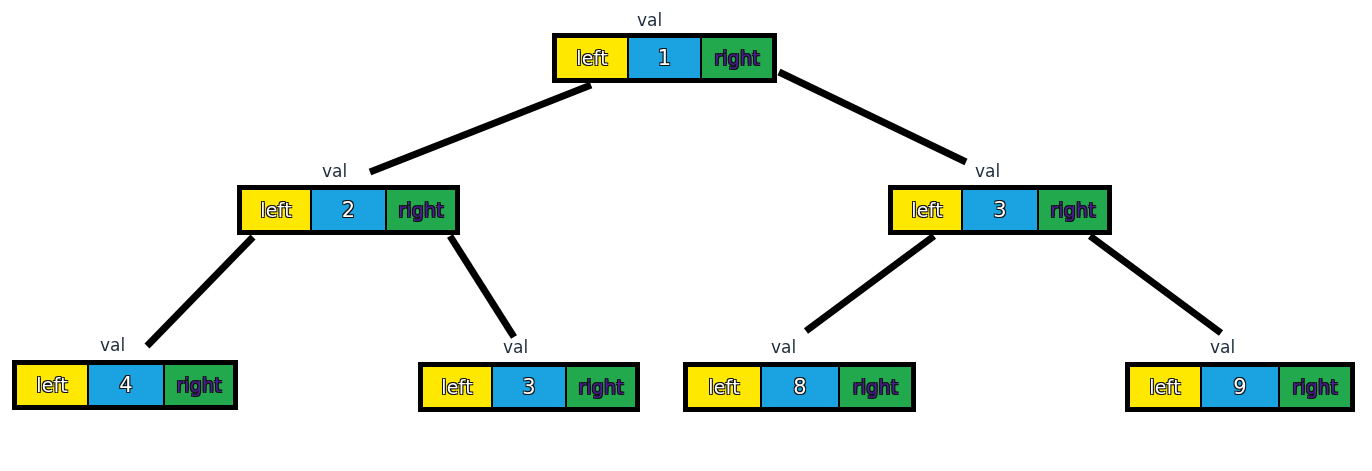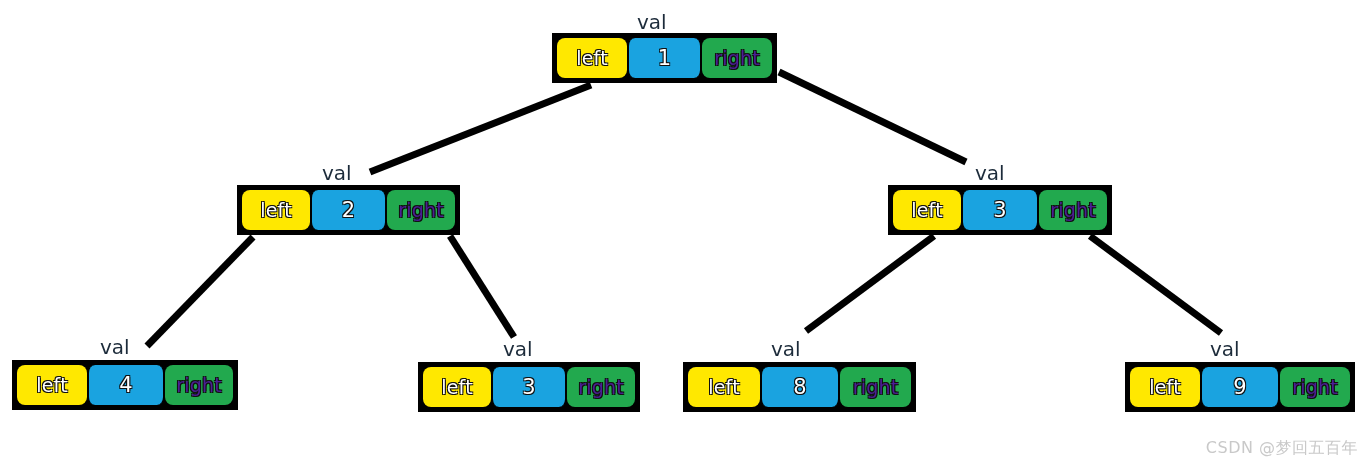--- a/index.html
+++ b/index.html
@@ -37,21 +37,20 @@
   }
   .cell {
     box-sizing: border-box;
     display: flex;
     align-items: center;
     justify-content: center;
     height: 100%;
     font-size: 19px;
     line-height: 1;
     letter-spacing: 0.2px;
-    border-radius: 8px;
   }
   .cell.left-cell {
     background: #ffe800;
     color: #ffffff;
     text-shadow:
       -1px -1px 0 #111, 1px -1px 0 #111,
       -1px  1px 0 #111, 1px  1px 0 #111;
   }
   .cell.val-cell {
     background: #1aa3e0;
@@ -66,21 +65,21 @@
   .cell.right-cell {
     background: #22a94e;
     color: #4c1d95;
     text-shadow:
       -1px -1px 0 #111, 1px -1px 0 #111,
       -1px  1px 0 #111, 1px  1px 0 #111;
   }
   
   .val-label {
     position: absolute;
-    font-size: 20px;
+    font-size: 17px;
     color: #1c2b3a;
     line-height: 1;
     white-space: nowrap;
   }
   
   #watermark {
     position: absolute;
     right: 14px;
     bottom: 12px;
     font-size: 16px;
@@ -141,15 +140,14 @@
         <div class="cell right-cell" style="width: 71px;">right</div>
       </div>
       <div class="val-label" style="left: 1210px; top: 339px;">val</div>
       <div class="node" style="left: 1125px; top: 362px; width: 230px; height: 50px;">
         <div class="cell left-cell" style="width: 70px;">left</div>
         <div class="cell val-cell" style="flex: 1 1 auto;">9</div>
         <div class="cell right-cell" style="width: 70px;">right</div>
       </div>
     </div>
 
-  <div id="watermark">CSDN @梦回五百年</div>
 
 </div>
 
 </body></html>

